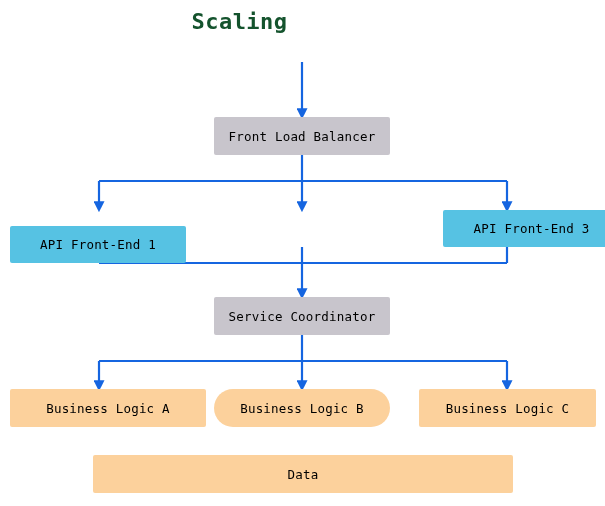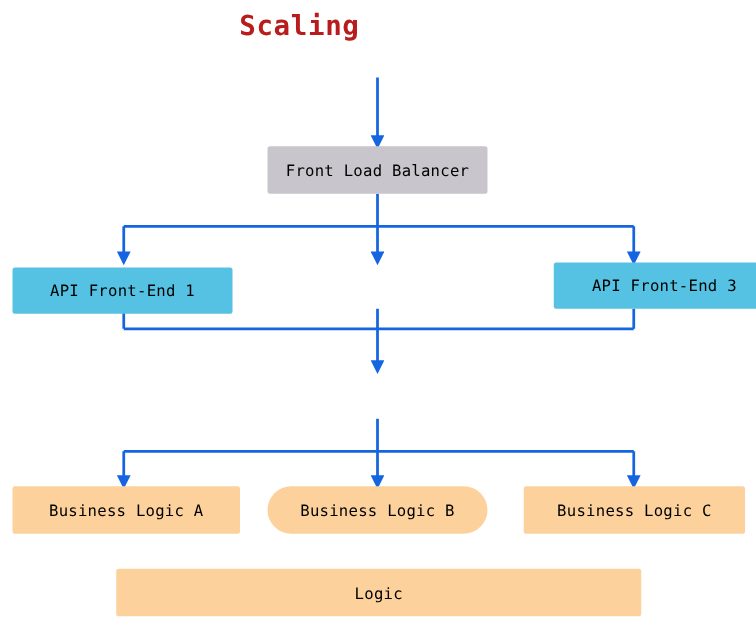--- a/index.html
+++ b/index.html
@@ -33,21 +33,21 @@
 
   .diagram-title {
     position: absolute;
     left: 0;
     top: 9px;
     width: 479px;
     text-align: center;
     font-size: 22px;
     font-weight: bold;
     letter-spacing: 0.5px;
-    color: #b91c1c;
+    color: #14532d;
     font-family: "DejaVu Sans Mono", "Liberation Mono", monospace;
   }
 
   .node {
     position: absolute;
     display: flex;
     align-items: center;
     justify-content: center;
     box-sizing: border-box;
     border-radius: 2px;
@@ -64,25 +64,25 @@
   
   .tier-balancer { background: #c8c5cc; }
   .tier-api      { background: #56c2e3; }
   .tier-logic    { background: #fcd19c; }
   .tier-data     { background: #fcd19c; }
 
   
   #node-front-load-balancer { left: 214px; top: 117px;  width: 176px; height: 38px; }
   #node-service-coordinator { left: 214px; top: 297px;  width: 176px; height: 38px; }
 
-  #node-api-1 { left: 10px;  top: 214px; width: 176px; height: 37px; }
+  #node-api-1 { left: 10px;  top: 226px; width: 176px; height: 37px; }
   #node-api-2 { left: 214px; top: 210px; width: 176px; height: 37px; }
   #node-api-3 { left: 419px; top: 210px; width: 177px; height: 37px; margin-left: 24px; }
 
-  #node-logic-a { left: 10px;  top: 389px; width: 182px; height: 38px; justify-content: center; }
+  #node-logic-a { left: 10px;  top: 389px; width: 196px; height: 38px; justify-content: center; }
   #node-logic-b { left: 214px; top: 389px; width: 176px; height: 38px; border-radius: 19px; }
   #node-logic-c { left: 419px; top: 389px; width: 177px; height: 38px; }
 
   #node-data { left: 93px; top: 455px; width: 420px; height: 38px; }
 </style>
 </head>
 <body>
 
 <div id="diagram-canvas">
 
@@ -122,28 +122,31 @@
     <span class="node-label">Front Load Balancer</span>
   </div>
 
   <div class="node tier-api" id="node-api-1">
     <span class="node-label">API Front-End 1</span>
   </div>
   <div class="node tier-api" id="node-api-3">
     <span class="node-label">API Front-End 3</span>
   </div>
 
+  <div class="node tier-balancer" id="node-service-coordinator">
+    <span class="node-label">Service Coordinator</span>
+  </div>
 
   <div class="node tier-logic" id="node-logic-a">
     <span class="node-label">Business Logic A</span>
   </div>
   <div class="node tier-logic" id="node-logic-b">
     <span class="node-label">Business Logic B</span>
   </div>
   <div class="node tier-logic" id="node-logic-c">
     <span class="node-label">Business Logic C</span>
   </div>
 
   <div class="node tier-data" id="node-data">
-    <span class="node-label">Logic</span>
+    <span class="node-label">Data</span>
   </div>
 
 </div>
 
 </body></html>

